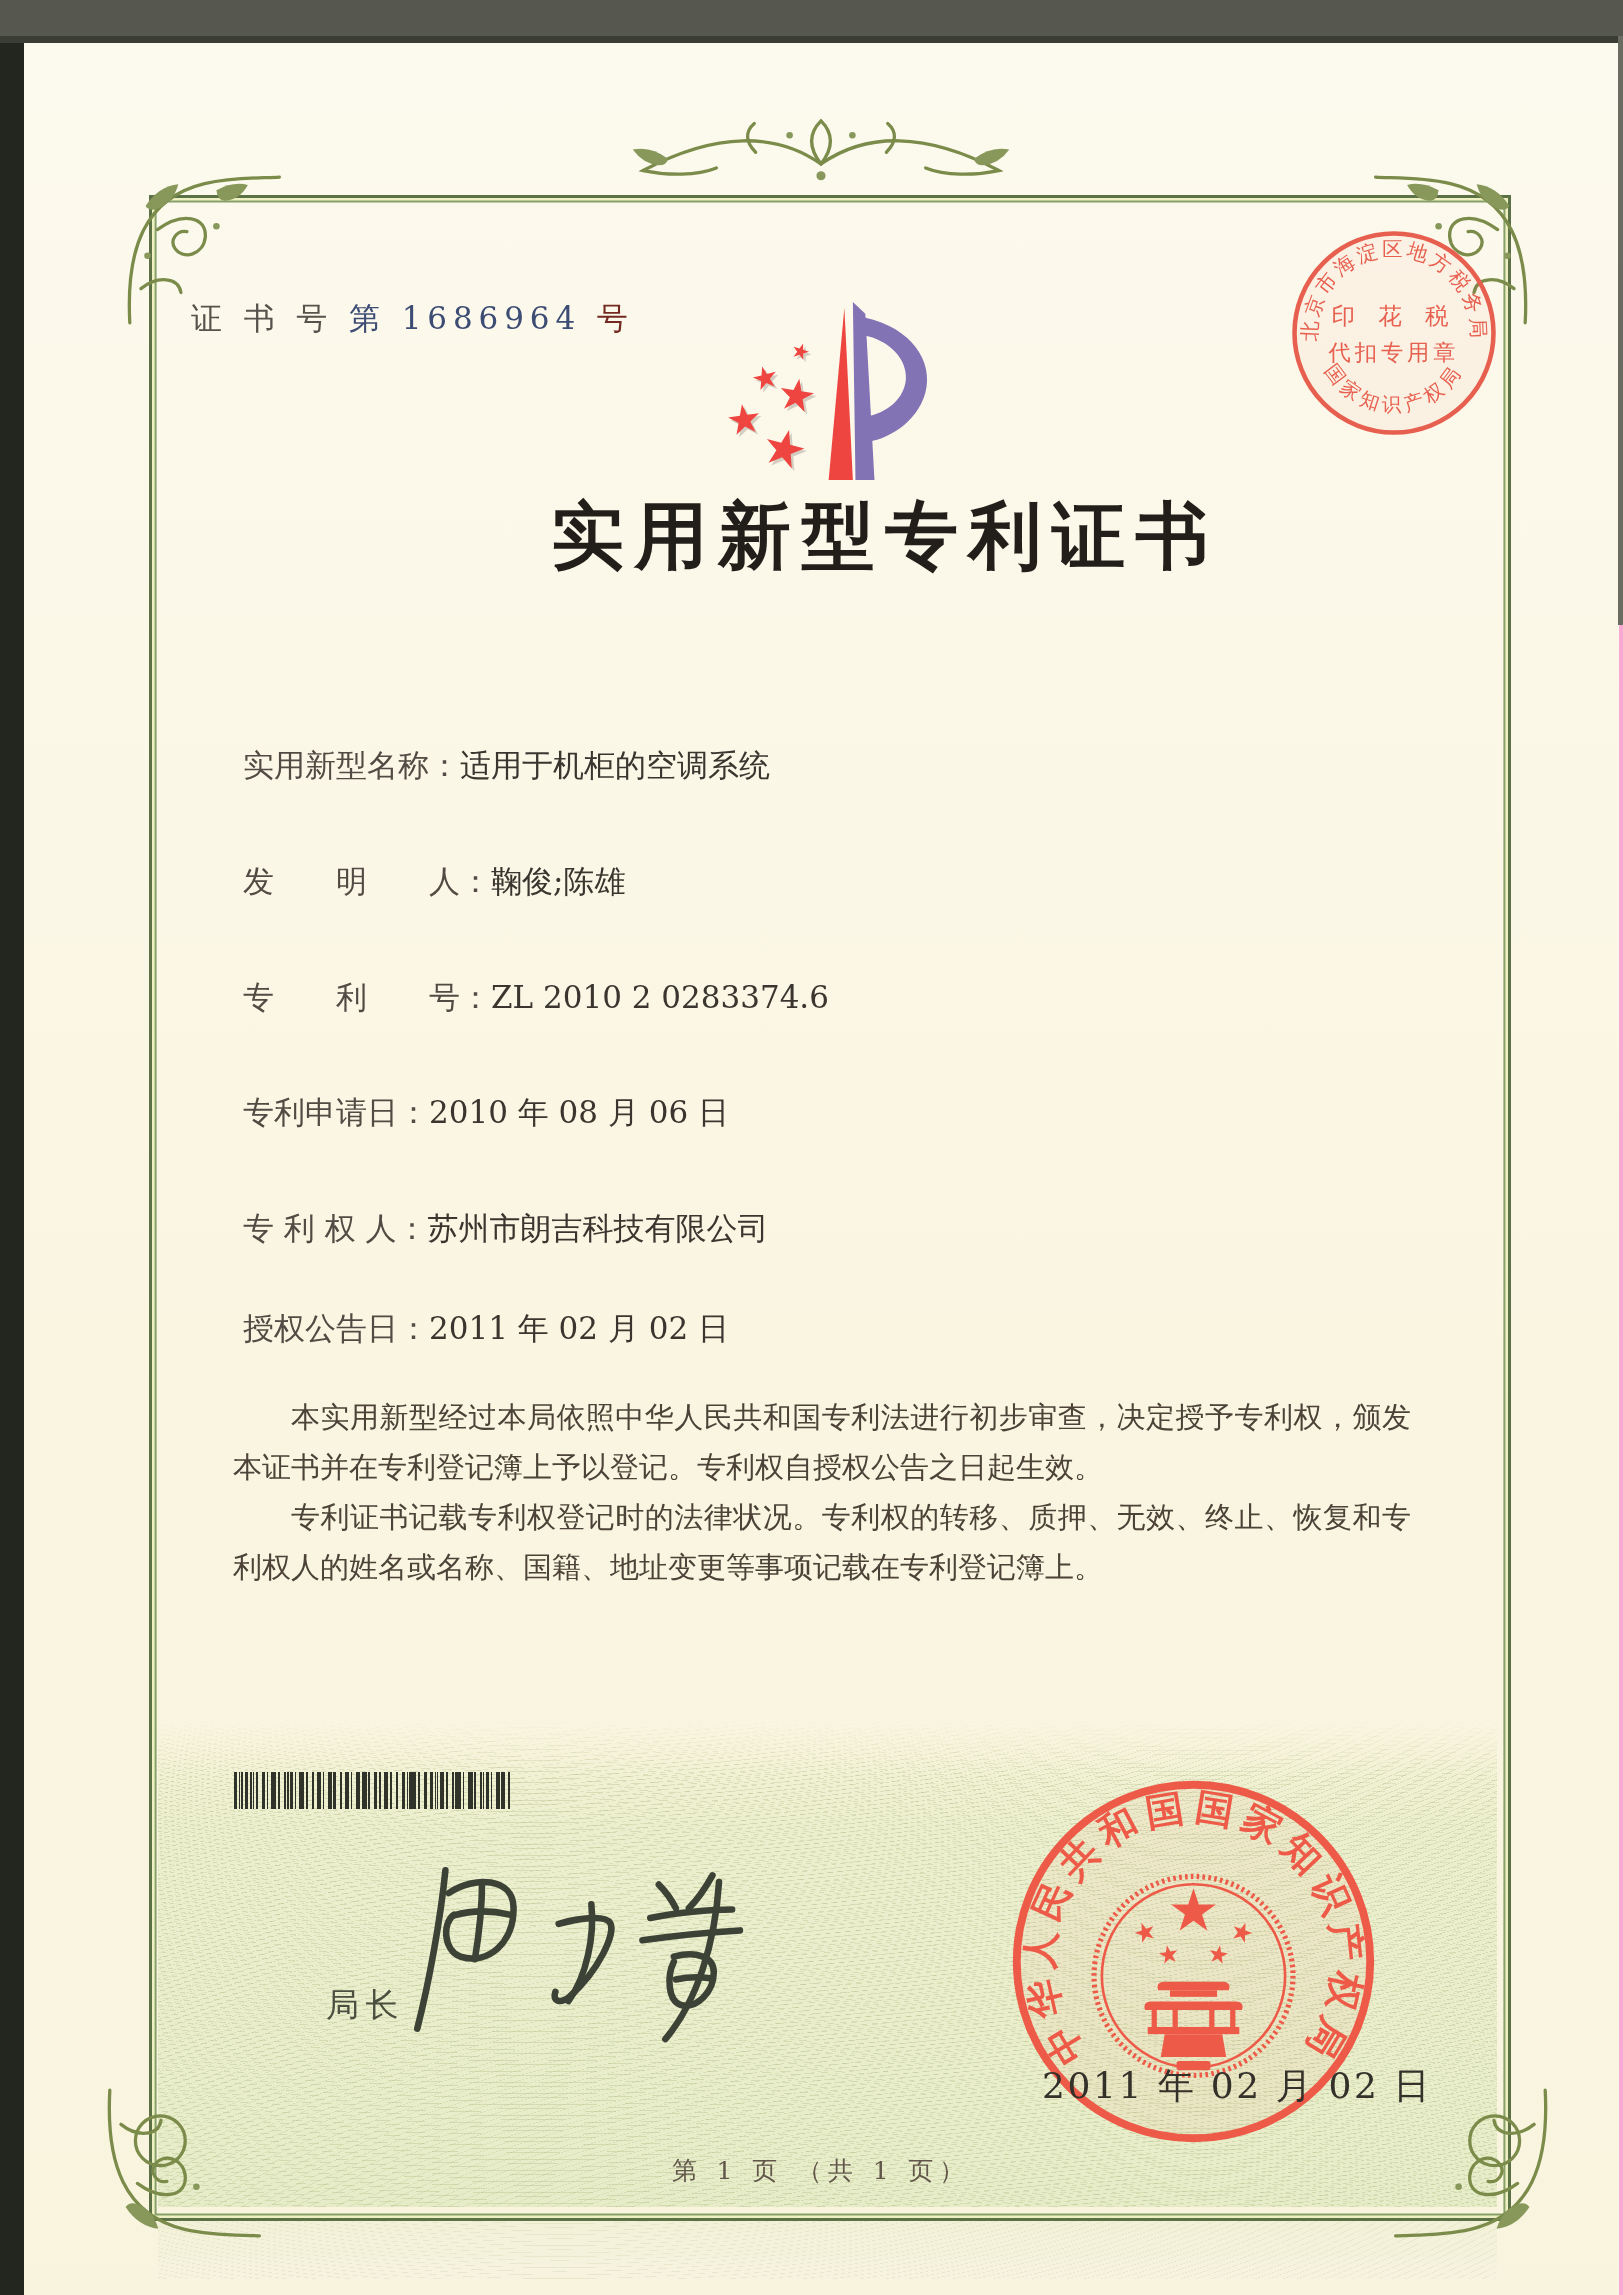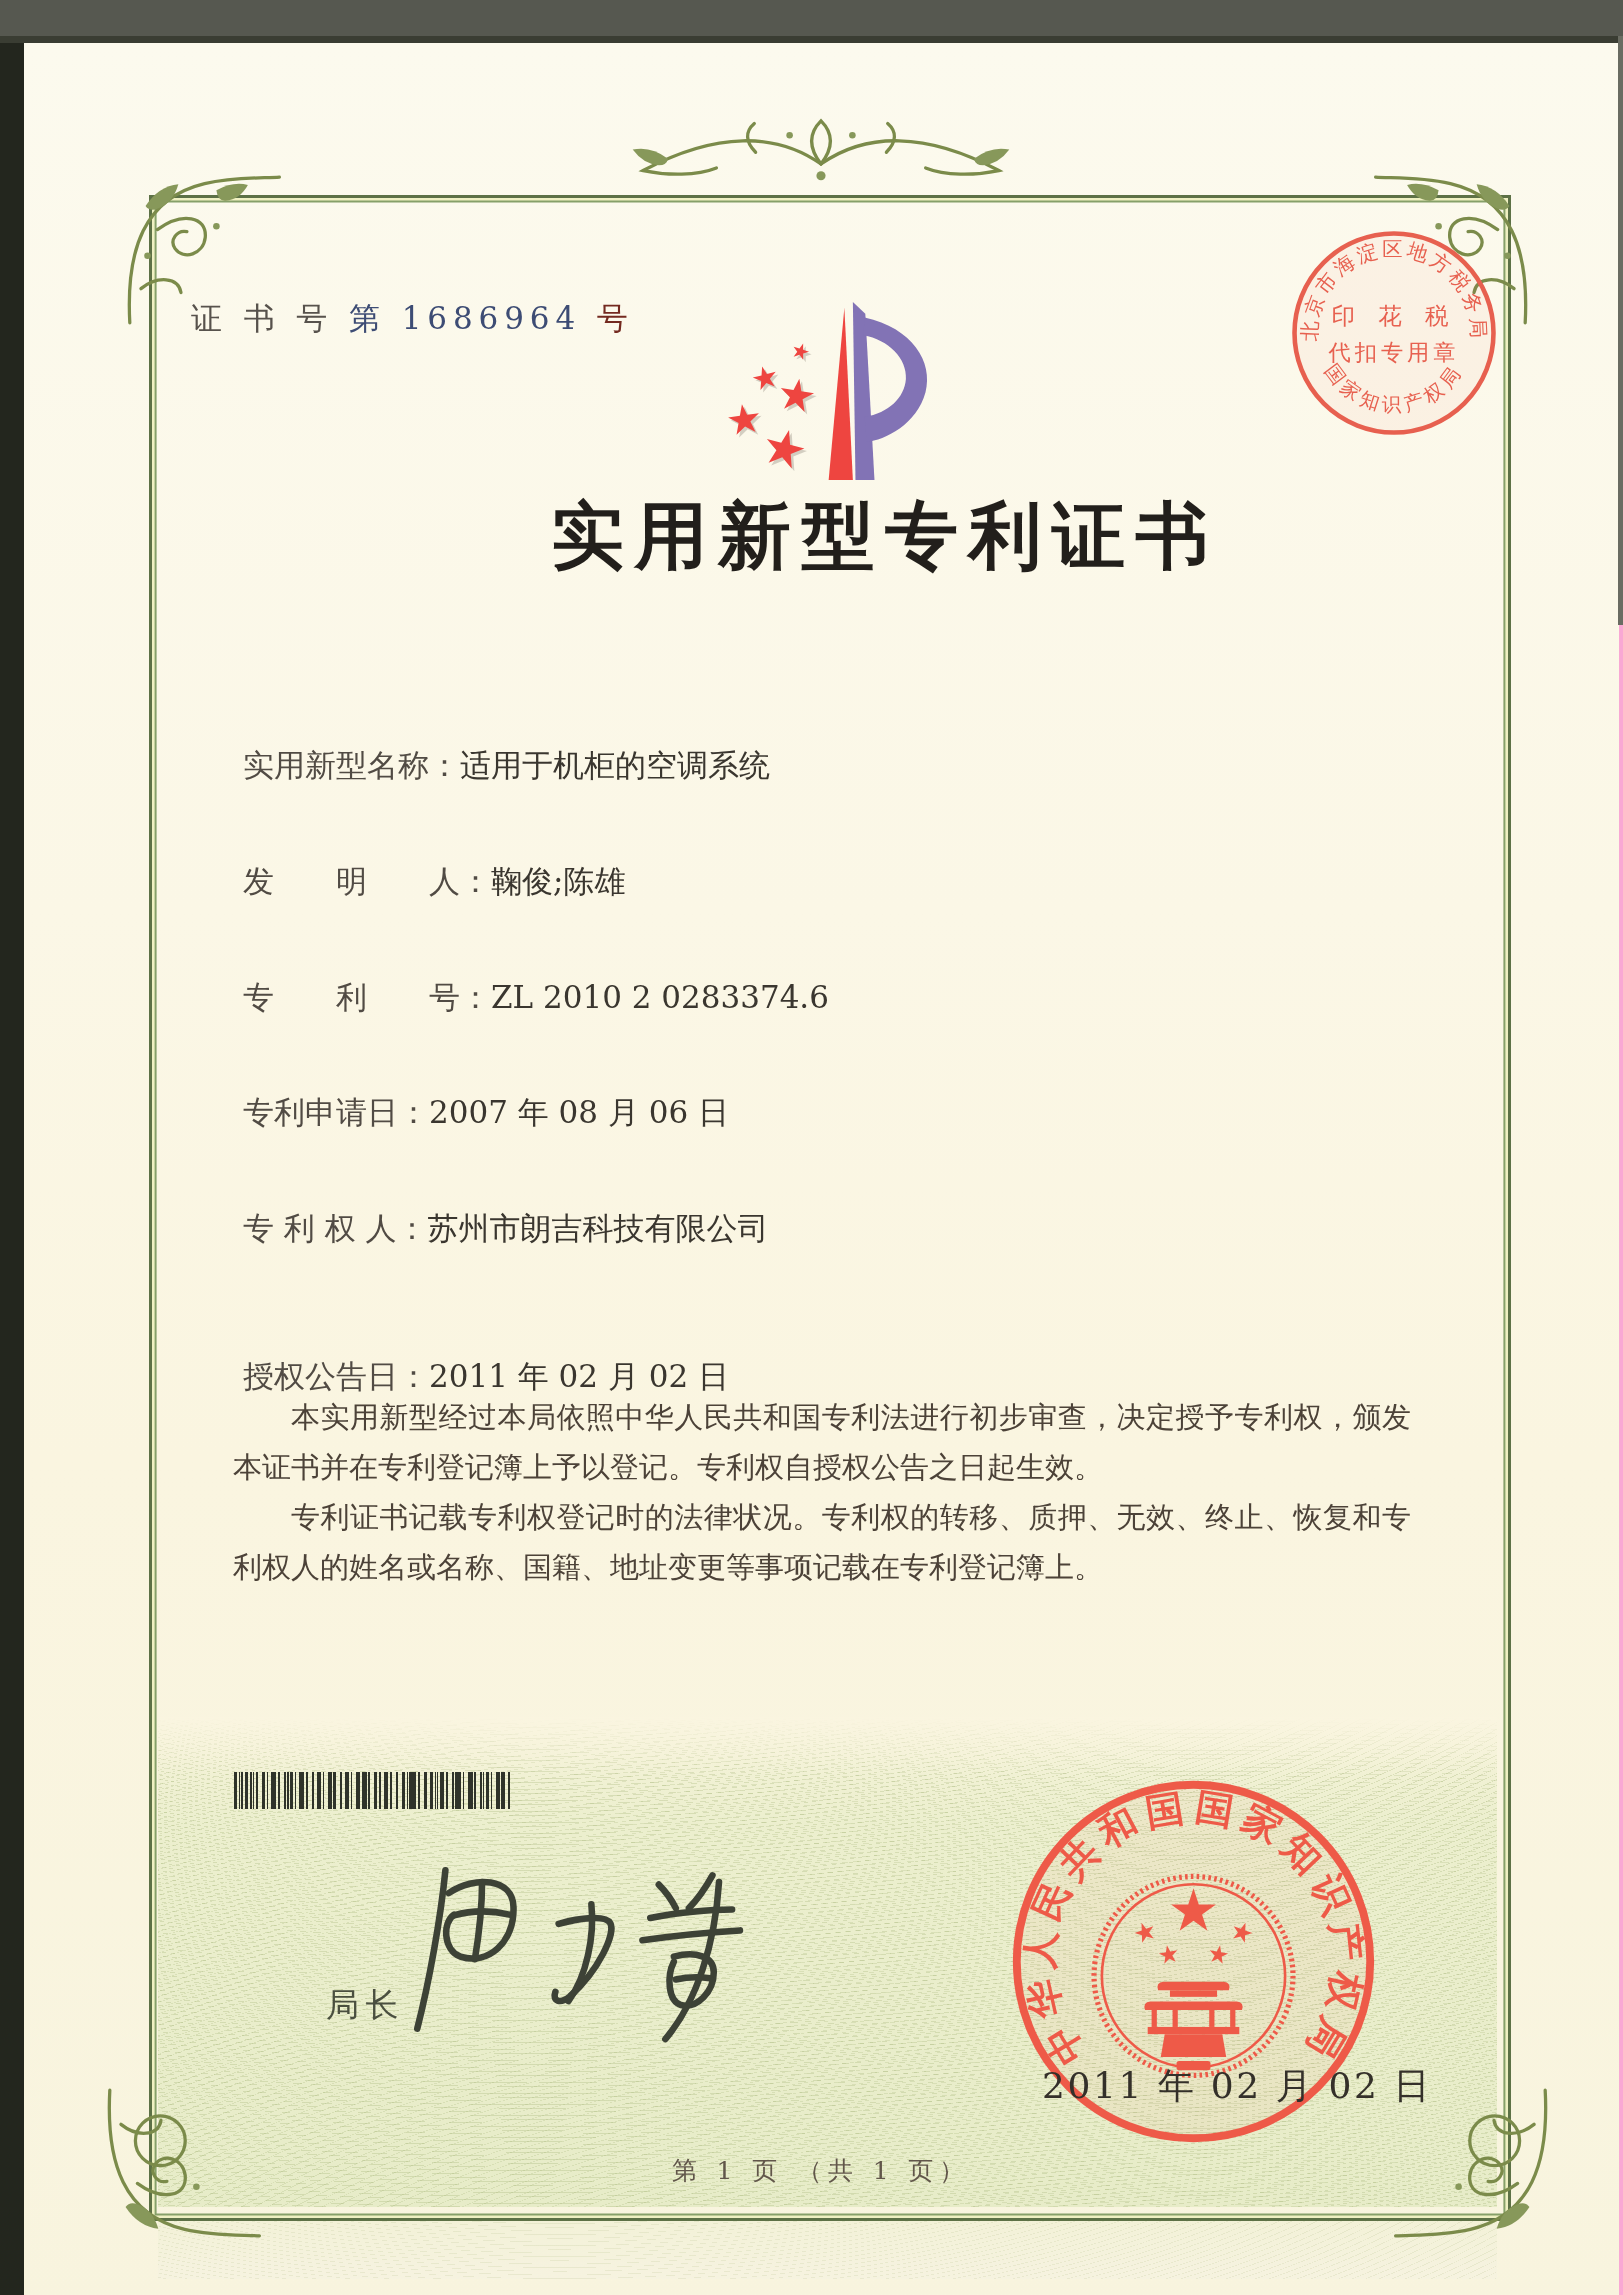--- a/index.html
+++ b/index.html
@@ -43,21 +43,21 @@
 
   
   .title{position:absolute;left:149px;top:452px;width:1472px;text-align:center;
          font-size:73px;font-weight:bold;letter-spacing:10.5px;color:#221f1b;}
 
   
   .field{position:absolute;left:243px;font-size:31px;white-space:nowrap;}
   .field .flabel{color:#514b44;}
   .field .fvalue{color:#3a362f;}
   .f0{top:709px;} .f1{top:825px;} .f2{top:941px;}
-  .f3{top:1056px;} .f4{top:1172px;} .f5{top:1320px;}
+  .f3{top:1056px;} .f4{top:1172px;} .f5{top:1272px;}
 
   
   .paras{position:absolute;left:233px;top:1356px;width:1178px;
          font-size:29px;line-height:50px;color:#4c4238;text-align:justify;}
   .paras p{margin:0;text-indent:58px;}
 
   
   .barcode{position:absolute;left:234px;top:1736px;width:278px;height:37px;
     background:
       repeating-linear-gradient(90deg,#2f332a 0 2.6px,rgba(0,0,0,0) 2.6px 4.6px,#2f332a 4.6px 5.9px,rgba(0,0,0,0) 5.9px 10.5px,#2f332a 10.5px 14.4px,rgba(0,0,0,0) 14.4px 16.4px,#2f332a 16.4px 17.7px,rgba(0,0,0,0) 17.7px 22px,#2f332a 22px 24px,rgba(0,0,0,0) 24px 28px),
@@ -203,21 +203,21 @@
     </text>
     <text x="165" y="152" text-anchor="middle" font-size="36" letter-spacing="12" fill="#e7604f">印 花 税</text>
     <text x="165" y="206" text-anchor="middle" font-size="34" letter-spacing="6" fill="#e7604f">代扣专用章</text>
   </svg>
 
   <div class="title">实用新型专利证书</div>
 
   <div class="field f0"><span class="flabel">实用新型名称：</span><span class="fvalue">适用于机柜的空调系统</span></div>
   <div class="field f1"><span class="flabel">发　　明　　人：</span><span class="fvalue">鞠俊;陈雄</span></div>
   <div class="field f2"><span class="flabel">专　　利　　号：</span><span class="fvalue">ZL 2010 2 0283374.6</span></div>
-  <div class="field f3"><span class="flabel">专利申请日：</span><span class="fvalue">2007 年 08 月 06 日</span></div>
+  <div class="field f3"><span class="flabel">专利申请日：</span><span class="fvalue">2010 年 08 月 06 日</span></div>
   <div class="field f4"><span class="flabel">专  利  权  人：</span><span class="fvalue">苏州市朗吉科技有限公司</span></div>
   <div class="field f5"><span class="flabel">授权公告日：</span><span class="fvalue">2011 年 02 月 02 日</span></div>
 
   <div class="paras">
     <p>本实用新型经过本局依照中华人民共和国专利法进行初步审查，决定授予专利权，颁发本证书并在专利登记簿上予以登记。专利权自授权公告之日起生效。</p>
     <p>专利证书记载专利权登记时的法律状况。专利权的转移、质押、无效、终止、恢复和专利权人的姓名或名称、国籍、地址变更等事项记载在专利登记簿上。</p>
   </div>
 
   <div class="barcode"></div>
 

